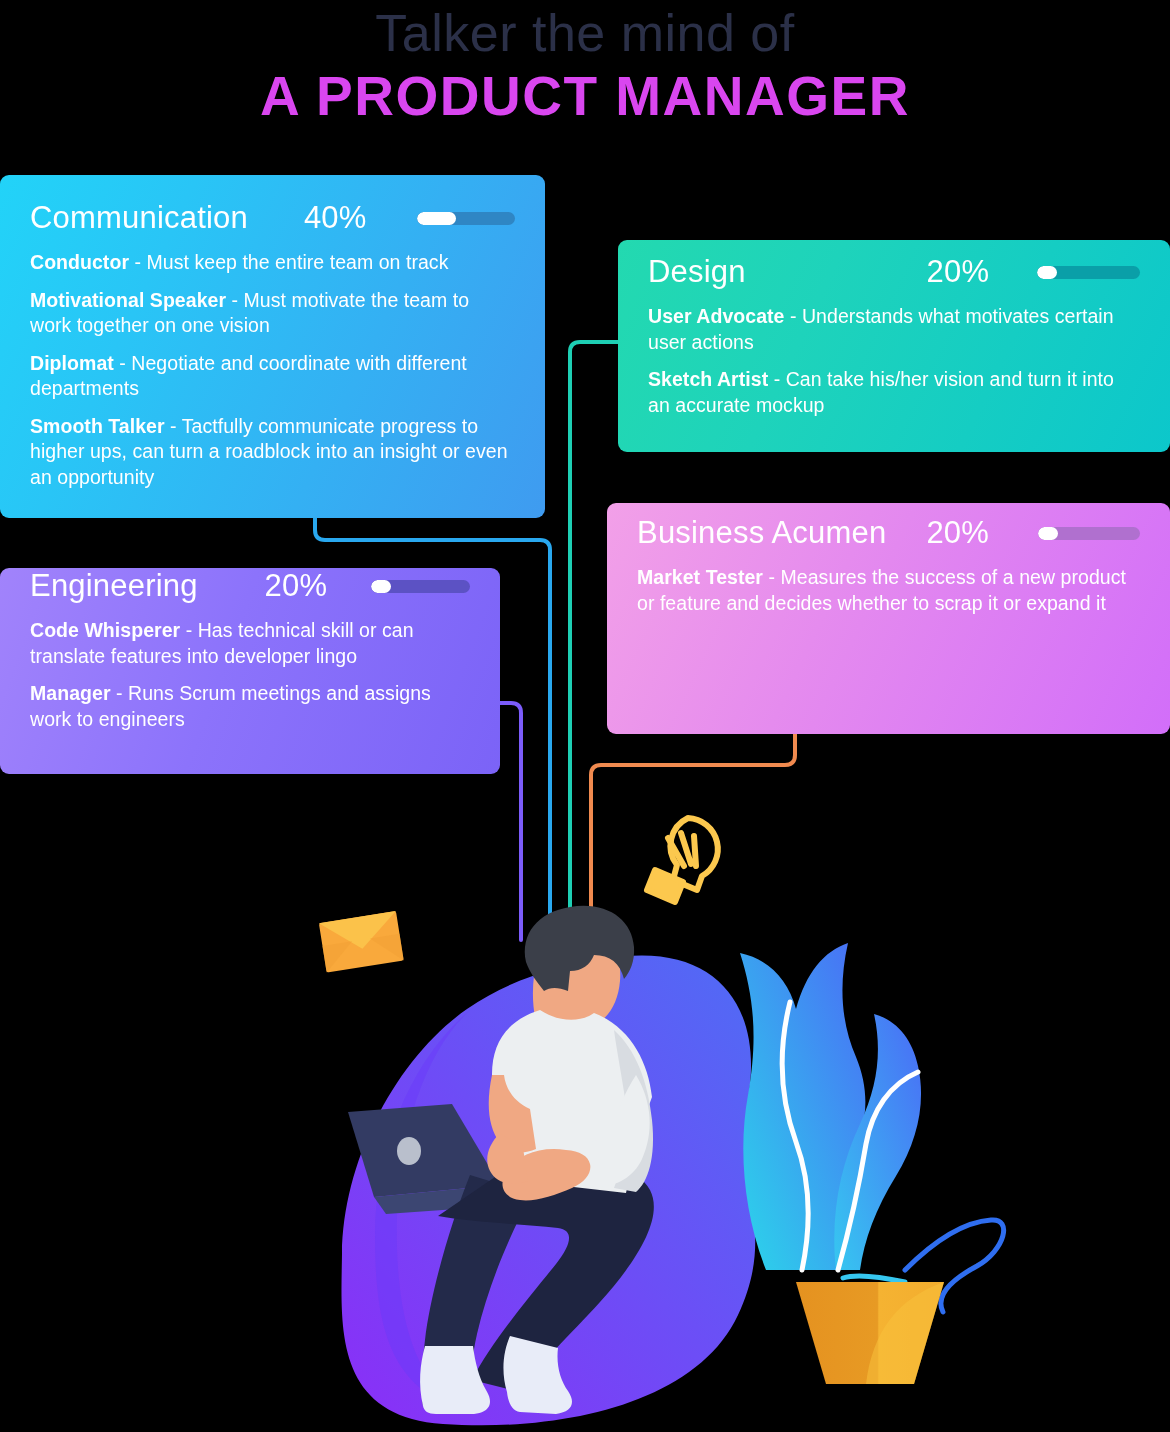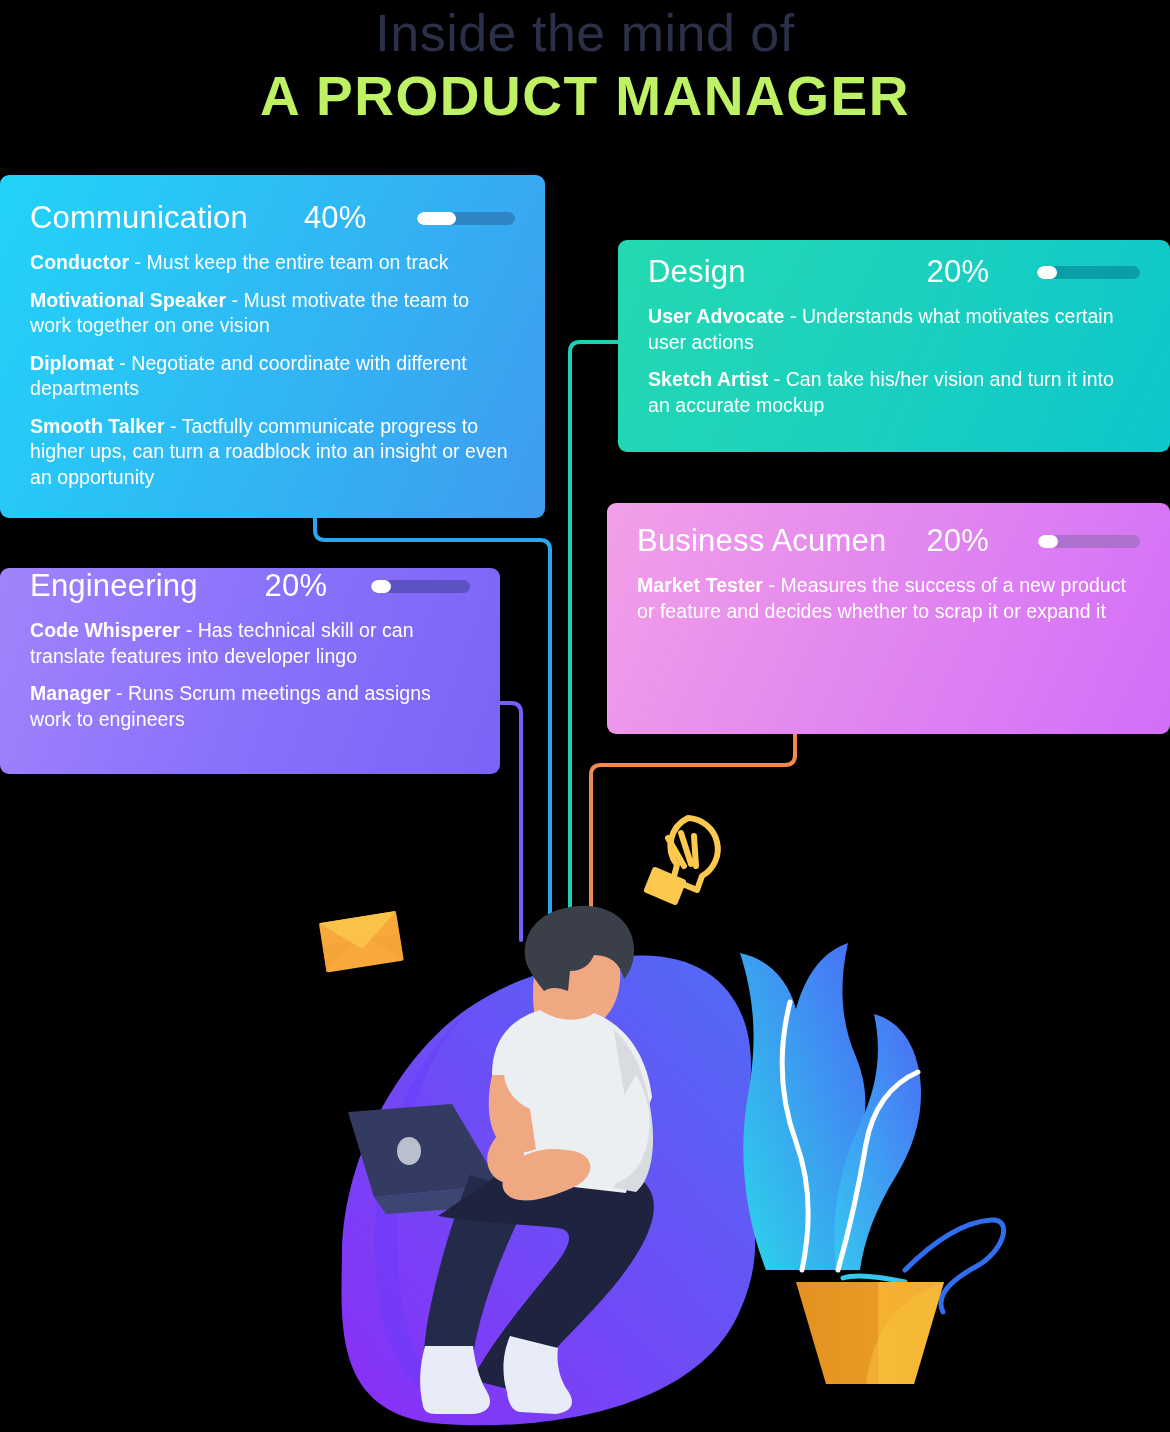--- a/index.html
+++ b/index.html
@@ -3,21 +3,21 @@
 <meta charset="utf-8">
 <style>
   html,body{margin:0;padding:0;background:#000;}
   body{width:1170px;height:1432px;position:relative;overflow:hidden;
        font-family:"Liberation Sans","DejaVu Sans",sans-serif;}
 
   
   #title-block{position:absolute;left:0;top:0;width:1170px;text-align:center;}
   #title-line1{font-size:52px;font-weight:400;color:#2b3048;letter-spacing:.5px;
                line-height:62px;margin-top:2px;}
-  #title-line2{font-size:55px;font-weight:700;color:#bef264;letter-spacing:1.5px;
+  #title-line2{font-size:55px;font-weight:700;color:#d946ef;letter-spacing:1.5px;
                line-height:64px;}
 
   
   .card{position:absolute;border-radius:9px;box-sizing:border-box;color:#fff;
         padding:0 30px;}
   .card-head{display:flex;align-items:center;gap:40px;}
   .card-title{font-size:31px;font-weight:400;letter-spacing:.2px;white-space:nowrap;}
   .pct{font-size:31px;font-weight:400;letter-spacing:.2px;white-space:nowrap;}
   .bar{height:13px;border-radius:7px;position:relative;overflow:hidden;}
   .bar-fill{position:absolute;left:0;top:0;height:100%;background:#fff;border-radius:7px;}
@@ -38,21 +38,21 @@
   #card-design{left:618px;top:240px;width:552px;height:212px;
       background:linear-gradient(115deg,#23d9b0 0%,#1ed3bb 35%,#0cc7cb 100%);}
   #card-design .card-head{padding-top:14px;}
   #card-design .card-title{width:286px;}
   #card-design .pct{width:84px;}
   #card-design .bar{width:124px;background:#0a9fa8;}
 
   
   #card-business{left:607px;top:503px;width:563px;height:231px;
       background:linear-gradient(115deg,#f2a0e8 0%,#e58bee 40%,#d26ef9 100%);}
-  #card-business .card-head{padding-top:20px;}
+  #card-business .card-head{padding-top:12px;}
   #card-business .card-title{width:296px;}
   #card-business .pct{width:85px;}
   #card-business .bar{width:122px;background:#b070cf;}
 
   
   #card-engineering{left:0;top:568px;width:500px;height:206px;
       background:linear-gradient(110deg,#a183fb 0%,#8c73fb 45%,#7b63f7 100%);}
   #card-engineering .card-head{}
   #card-engineering .card-title{width:240px;}
   #card-engineering .pct{width:82px;}
@@ -61,21 +61,21 @@
   
   #connectors{position:absolute;left:0;top:0;width:1170px;height:1432px;}
 
   
   #illustration{position:absolute;left:0;top:0;width:1170px;height:1432px;}
 </style>
 </head>
 <body>
 
 <div id="title-block">
-  <div id="title-line1">Inside the mind of</div>
+  <div id="title-line1">Talker the mind of</div>
   <div id="title-line2">A PRODUCT MANAGER</div>
 </div>
 
 <svg id="connectors" viewBox="0 0 1170 1432">
 
   <path fill="none" stroke="#1ecfb4" stroke-width="4" d="M 618 342 H 580 Q 570 342 570 352 V 940" stroke-linecap="round"></path>
 
   <path fill="none" stroke="#29a8ef" stroke-width="4" d="M 315 518 V 530 Q 315 540 325 540 H 540 Q 550 540 550 550 V 940" stroke-linecap="round"></path>
 
   <path fill="none" stroke="#7c5cfa" stroke-width="4" d="M 500 703 H 511 Q 521 703 521 713 V 940" stroke-linecap="round"></path>

